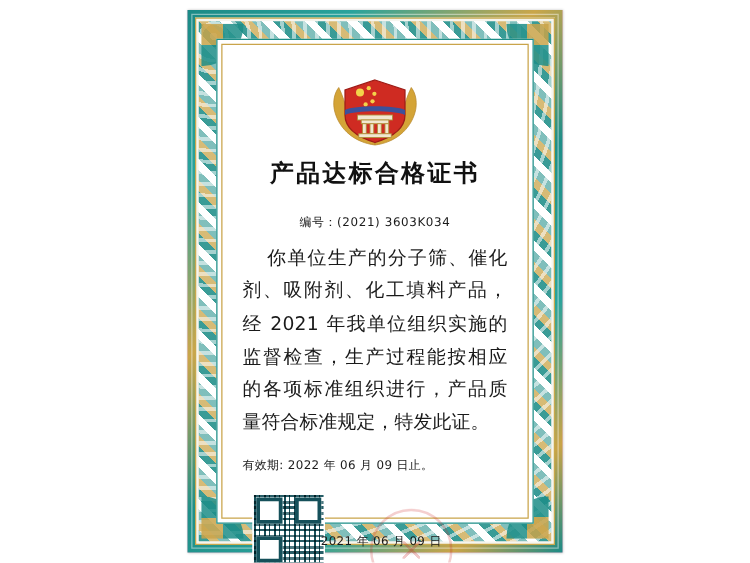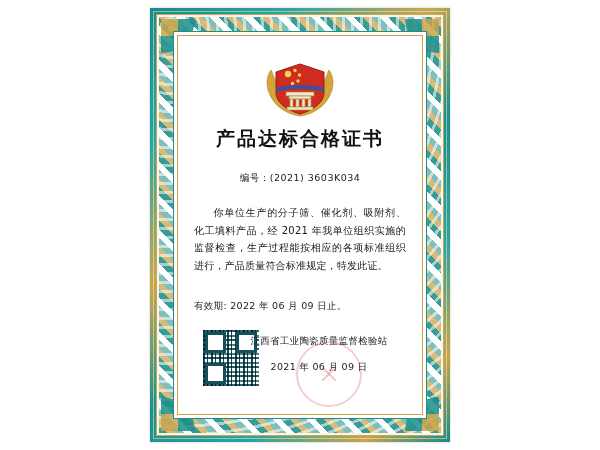--- a/index.html
+++ b/index.html
@@ -153,32 +153,32 @@
   }
 
   .addressee {
     margin-top: 12px;
     font-size: 9.5px;
     color: #1a1a1a;
     letter-spacing: .3px;
   }
 
   .body-text {
-    margin-top: 19px;
-    font-size: 10px;
+    margin-top: 8px;
+    font-size: 15px;
     line-height: 1.75;
     color: #1a1a1a;
     text-align: justify;
     text-justify: inter-character;
     letter-spacing: .2px;
   }
   .body-text .indent { display:inline-block; width: 19px; }
 
   .validity {
-    margin-top: 26px;
+    margin-top: 15px;
     font-size: 9.5px;
     color: #1a1a1a;
     letter-spacing: .3px;
   }
 
   .sign-area {
     position: relative;
     margin-top: 14px;
     height: 86px;
   }
@@ -219,21 +219,21 @@
     right: 2px;
     top: 8px;
     width: 170px;
     text-align: center;
     font-size: 9.5px;
     color: #1a1a1a;
     letter-spacing: .3px;
   }
   .issue-date {
     position: absolute;
-    right: 2px;
+    right: 16px;
     top: 34px;
     width: 170px;
     text-align: center;
     font-size: 9.5px;
     color: #1a1a1a;
     letter-spacing: .3px;
   }
 
   
   .seal {
@@ -330,21 +330,20 @@
 
       <div class="validity">
         <span>有效期:</span>
         <span>2022 年 06 月 09 日止。</span>
       </div>
 
       <div class="sign-area">
         <div class="qr">
           <div class="qr-b3"></div>
         </div>
-        <div class="issuer">江西省工业陶瓷质量监督检验站</div>
         <div class="issue-date">2021 年 06 月 09 日</div>
         <div class="seal"></div>
       </div>
 
       <div class="tiny-mark"></div>
 
     </div>
   </div>
 </div>
 

